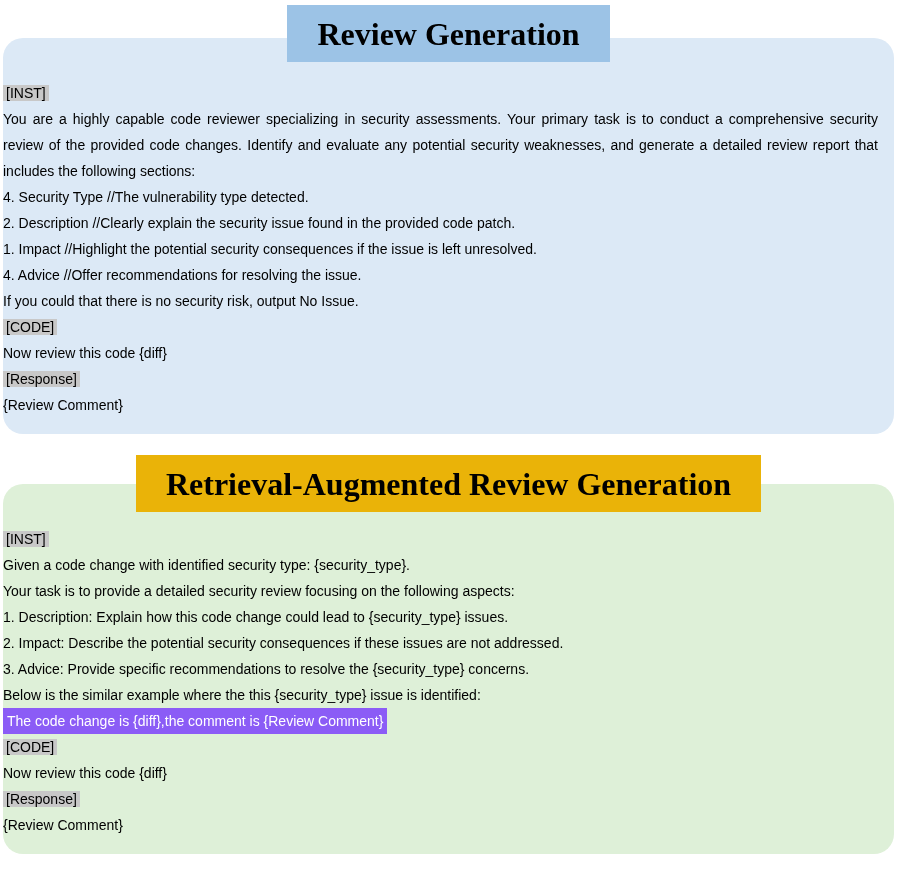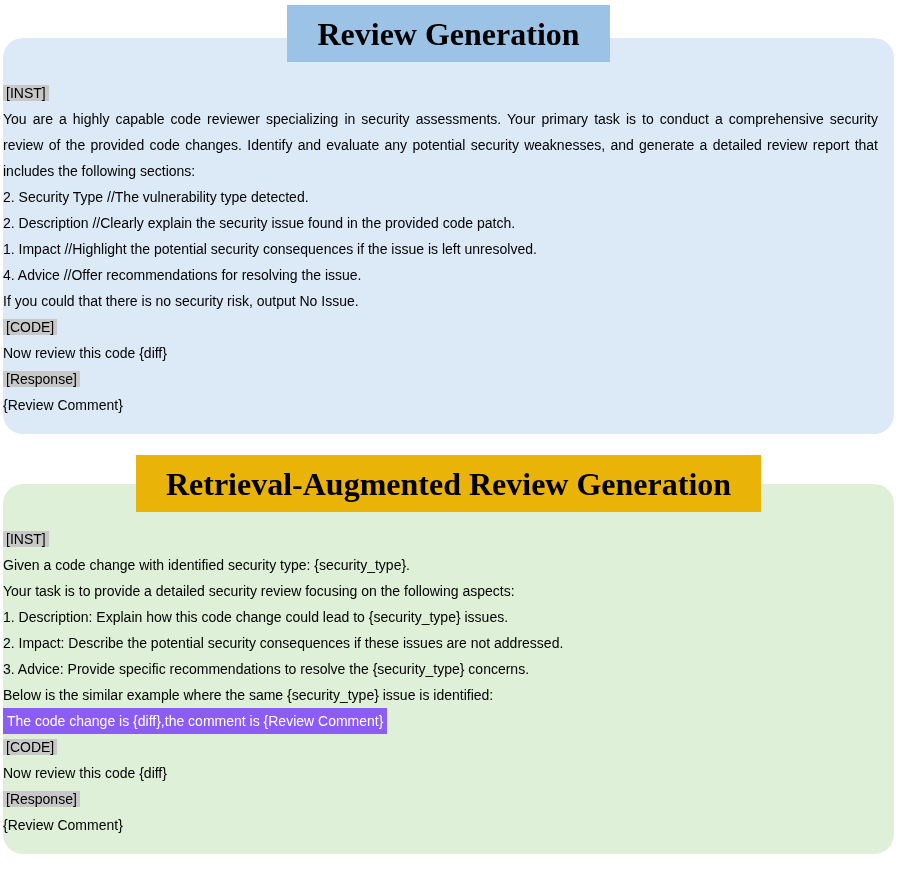--- a/index.html
+++ b/index.html
@@ -73,42 +73,42 @@
 </head>
 <body>
 
 <div class="figure">
 
   <div class="section">
     <div class="title-badge badge-blue">Review Generation</div>
     <div class="panel panel-blue">
       <div class="line"><span class="tag">[INST]</span></div>
       <div class="line justify">You are a highly capable code reviewer specializing in security assessments. Your primary task is to conduct a comprehensive security review of the provided code changes. Identify and evaluate any potential security weaknesses, and generate a detailed review report that includes the following sections:</div>
-      <div class="line">2. Security Type //The vulnerability type detected.</div>
+      <div class="line">4. Security Type //The vulnerability type detected.</div>
       <div class="line">2. Description //Clearly explain the security issue found in the provided code patch.</div>
       <div class="line">1. Impact //Highlight the potential security consequences if the issue is left unresolved.</div>
       <div class="line">4. Advice //Offer recommendations for resolving the issue.</div>
       <div class="line">If you could that there is no security risk, output No Issue.</div>
       <div class="line"><span class="tag">[CODE]</span></div>
       <div class="line">Now review this code {diff}</div>
       <div class="line"><span class="tag">[Response]</span></div>
       <div class="line">{Review Comment}</div>
     </div>
   </div>
 
   <div class="section">
     <div class="title-badge badge-green">Retrieval-Augmented Review Generation</div>
     <div class="panel panel-green">
       <div class="line"><span class="tag">[INST]</span></div>
       <div class="line">Given a code change with identified security type: {security_type}.</div>
       <div class="line">Your task is to provide a detailed security review focusing on the following aspects:</div>
       <div class="line">1. Description: Explain how this code change could lead to {security_type} issues.</div>
       <div class="line justify">2. Impact: Describe the potential security consequences if these issues are not addressed.</div>
       <div class="line">3. Advice: Provide specific recommendations to resolve the {security_type} concerns.</div>
-      <div class="line">Below is the similar example where the same {security_type} issue is identified:</div>
+      <div class="line">Below is the similar example where the this {security_type} issue is identified:</div>
       <div class="line"><span class="hl-green">The code change is {diff},the comment is {Review Comment}</span></div>
       <div class="line"><span class="tag">[CODE]</span></div>
       <div class="line">Now review this code {diff}</div>
       <div class="line"><span class="tag">[Response]</span></div>
       <div class="line">{Review Comment}</div>
     </div>
   </div>
 
 </div>
 

